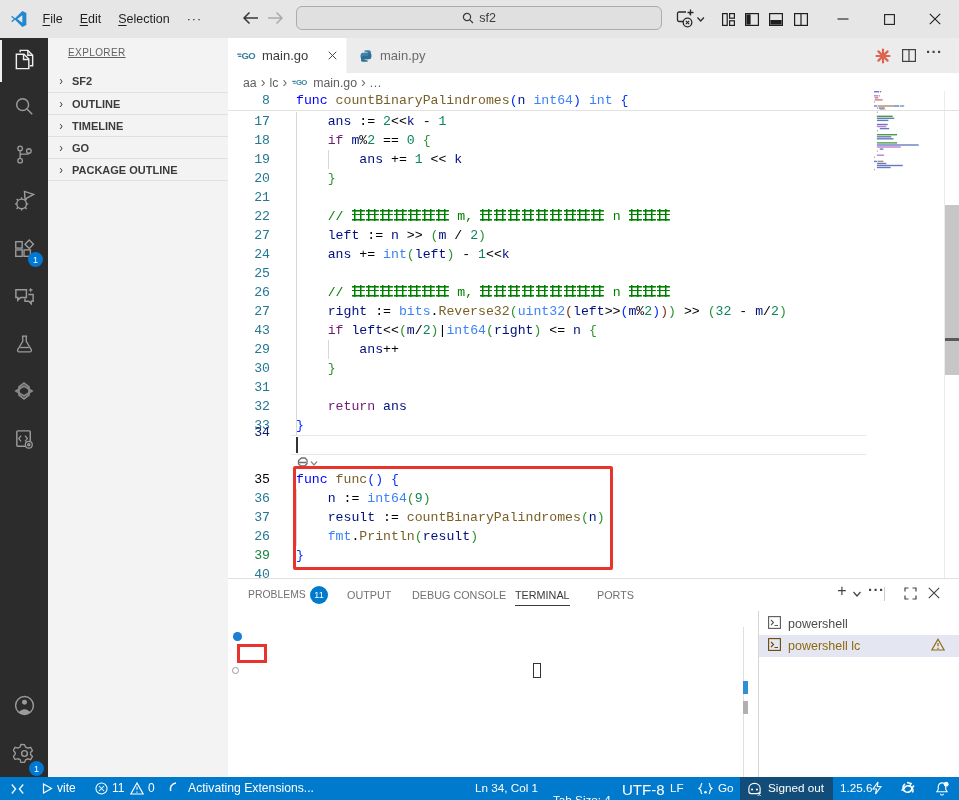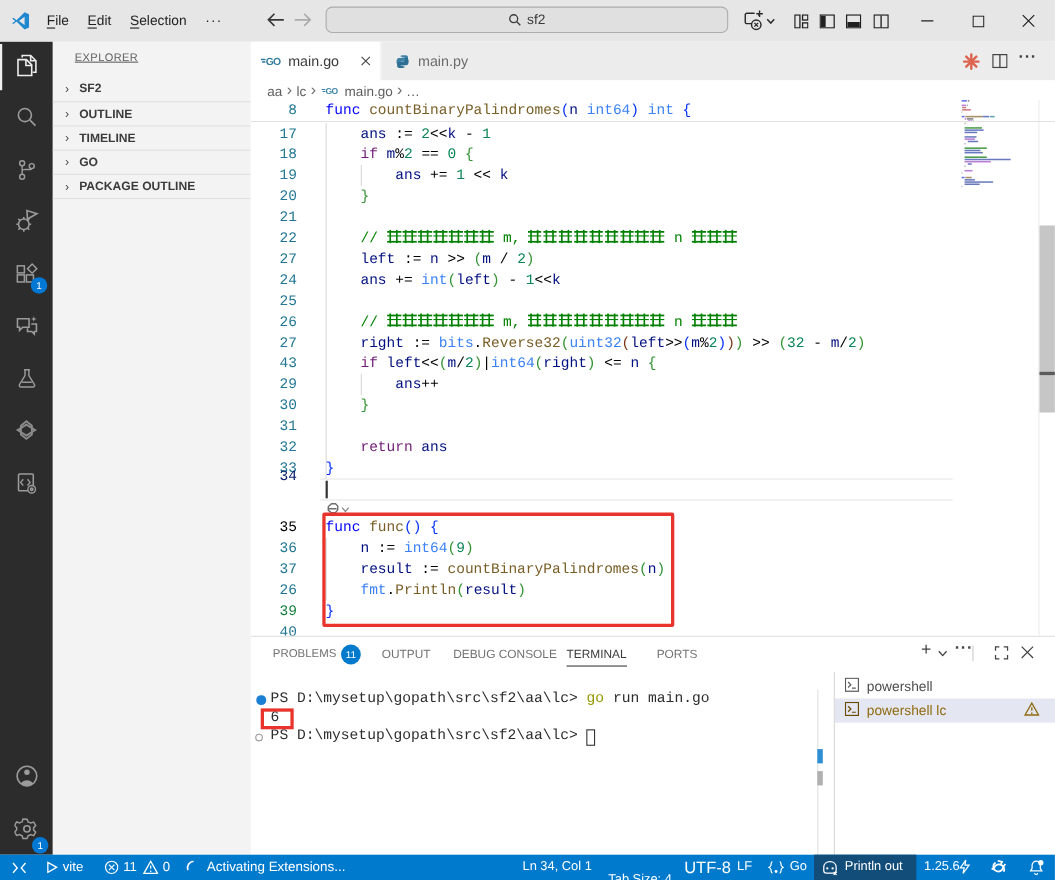--- a/index.html
+++ b/index.html
@@ -395,25 +395,20 @@
     <svg class="abs" style="left:676px;top:8px" width="13" height="13" viewBox="0 0 13 13">
         <g stroke="#424242" stroke-width="1.2" fill="none">
           <path d="M4.5 1 H1 V4.5 M8.5 1 H12 V4.5 M1 8.5 V12 H4.5 M12 8.5 V12 H8.5"></path>
         </g>
       </svg>
     <svg class="abs" style="left:700px;top:8px" width="12" height="12" viewBox="0 0 12 12">
         <path d="M0.8 0.8 L11.2 11.2 M11.2 0.8 L0.8 11.2" stroke="#424242" stroke-width="1.1"></path>
       </svg>
     <div class="abs" style="left:5px;top:53px;width:8.5px;height:8.5px;border-radius:50%;background:#1b80d4"></div>
     <div class="abs" style="left:4px;top:88px;width:7px;height:7px;border-radius:50%;border:1.2px solid #9a9a9a"></div>
-    <div id="term">
-      <div style="position:absolute;left:18px;top:48px">PS D:\mysetup\gopath\src\sf2\aa\lc&gt; <span style="color:#949800">go</span> run main.go</div>
-      <div style="position:absolute;left:18px;top:65px">6</div>
-      <div style="position:absolute;left:18px;top:82px">PS D:\mysetup\gopath\src\sf2\aa\lc&gt; </div>
-    </div>
     <div class="abs" style="left:305px;top:84px;width:8px;height:15px;border:1px solid #333333"></div>
     <div class="abs" style="left:9px;top:65px;width:30px;height:19px;border:3px solid #e8342c"></div>
     <div class="abs" style="left:530px;top:32px;width:1px;height:167px;background:#d6d6d6"></div>
     <div class="abs" style="left:515px;top:48px;width:1px;height:151px;background:#e0e0e0"></div>
     <div class="abs" style="left:515px;top:102px;width:5px;height:13px;background:#2e8fd4"></div>
     <div class="abs" style="left:515px;top:122px;width:5px;height:13px;background:#b0b0b0"></div>
     <div class="abs" style="left:531px;top:56px;width:200px;height:22px;background:#e4e6f1"></div>
     <svg class="abs" style="left:540px;top:37px" width="13" height="13" viewBox="0 0 13 13">
         <g stroke="#5a5a5a" stroke-width="1.1" fill="none">
           <rect x="0.6" y="0.6" width="11.8" height="11.8"></rect>
@@ -473,21 +468,21 @@
     <div class="abs" style="left:718px;top:4px;font-size:11.7px">Go</div>
     <div class="abs" style="left:740px;top:0;width:93px;height:23px;background:#124d79"></div>
     <svg class="abs" style="left:747px;top:4px" width="15" height="15" viewBox="0 0 16 16">
         <g stroke="#ffffff" stroke-width="1.2" fill="none">
           <path d="M8 2.5 C4.5 2.5 2 4.8 2 8 v3 c0 1.4 1.1 2.5 2.5 2.5 h7 c1.4 0 2.5 -1.1 2.5 -2.5 V8 c0 -3.2 -2.5 -5.5 -6 -5.5 Z"></path>
           <circle cx="5.4" cy="9" r="1.1" fill="#ffffff" stroke="none"></circle>
           <circle cx="10.6" cy="9" r="1.1" fill="#ffffff" stroke="none"></circle>
           <path d="M11.5 12.5 l3 3 M14.5 12.5 l-3 3" stroke-width="1.1"></path>
         </g>
       </svg>
-    <div class="abs" style="left:768px;top:4px;font-size:11.7px">Println out</div>
+    <div class="abs" style="left:768px;top:4px;font-size:11.7px">Signed out</div>
     <div class="abs" style="left:840px;top:4px;font-size:11.7px">1.25.6</div>
     <svg class="abs" style="left:871px;top:4px" width="12" height="14" viewBox="0 0 12 14">
         <path d="M7 1 L2 8 H5.5 L4.5 13 L10 5.5 H6.3 Z" fill="none" stroke="#ffffff" stroke-width="1.1"></path>
       </svg>
     <svg class="abs" style="left:900px;top:4px" width="17" height="15" viewBox="0 0 17 15">
         <g stroke="#ffffff" stroke-width="1.6" fill="none">
           <path d="M5 3 a4.5 4.5 0 1 0 7 4 l2 -2.5"></path>
           <path d="M12.5 11.5 a4.5 4.5 0 0 0 -8.5 -4 l-2.5 2"></path>
           <path d="M7 1.5 l4 1 l-1.5 3"></path>
         </g>

